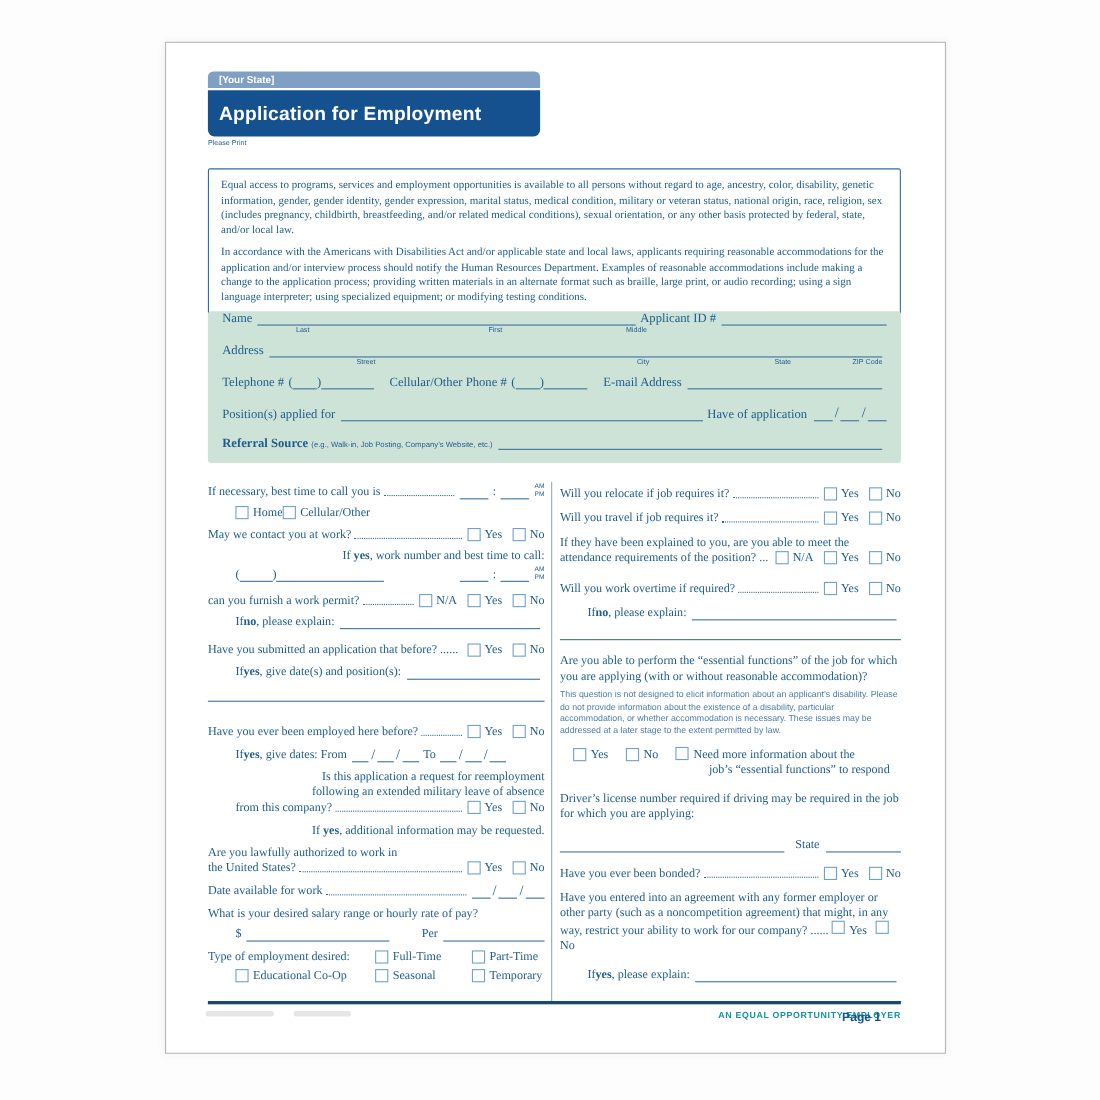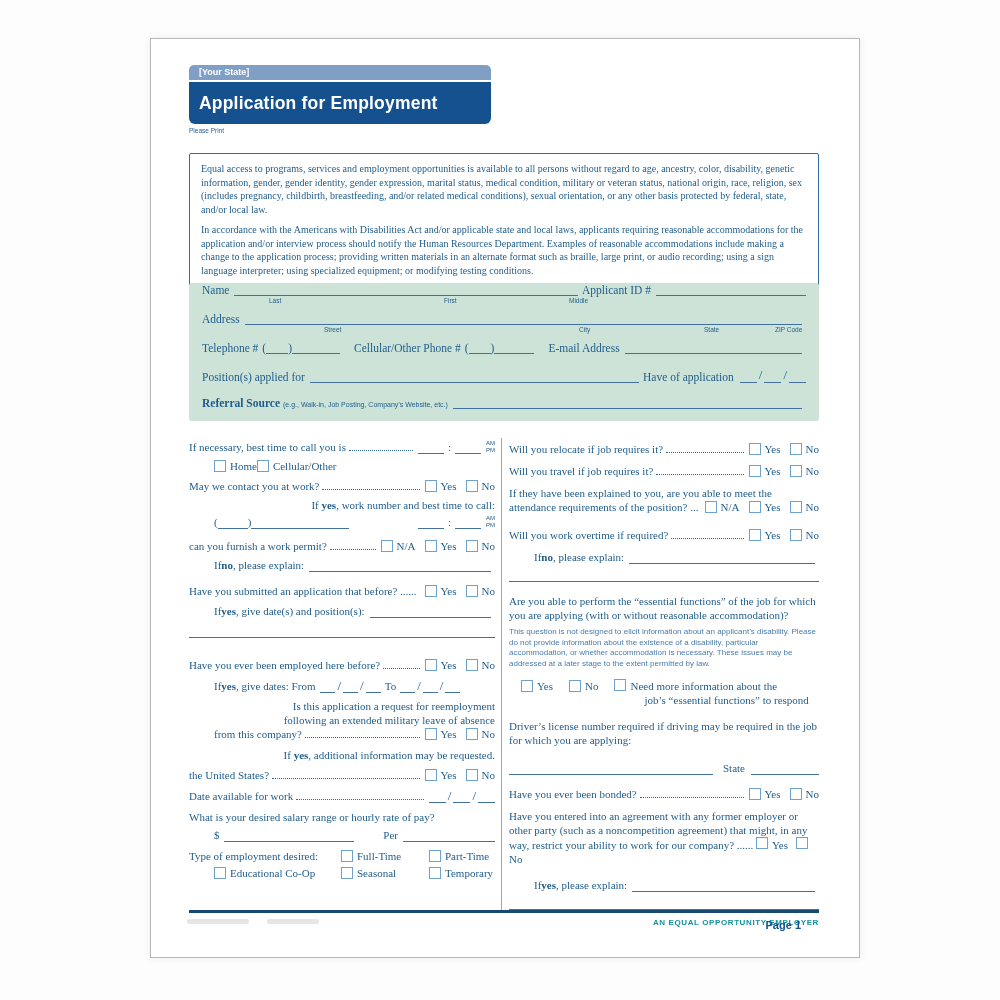--- a/index.html
+++ b/index.html
@@ -258,20 +258,21 @@
             <span class="t">No</span>
           </span>
       </span>
     </div>
 
     <div class="blk ind" style="margin-top:7px">
       <span>If </span><b>yes</b><span>, additional information may be requested.</span>
     </div>
 
     <div class="blk" style="margin-top:6px">
+      <span class="blk">Are you lawfully authorized to work in</span>
       <span class="q">
         <span>the United States?</span>
         <span class="lead"></span>
         <span class="cbg">
             <span class="cb"></span>
             <span class="t">Yes</span>
             <span class="cb"></span>
             <span class="t">No</span>
           </span>
       </span>

